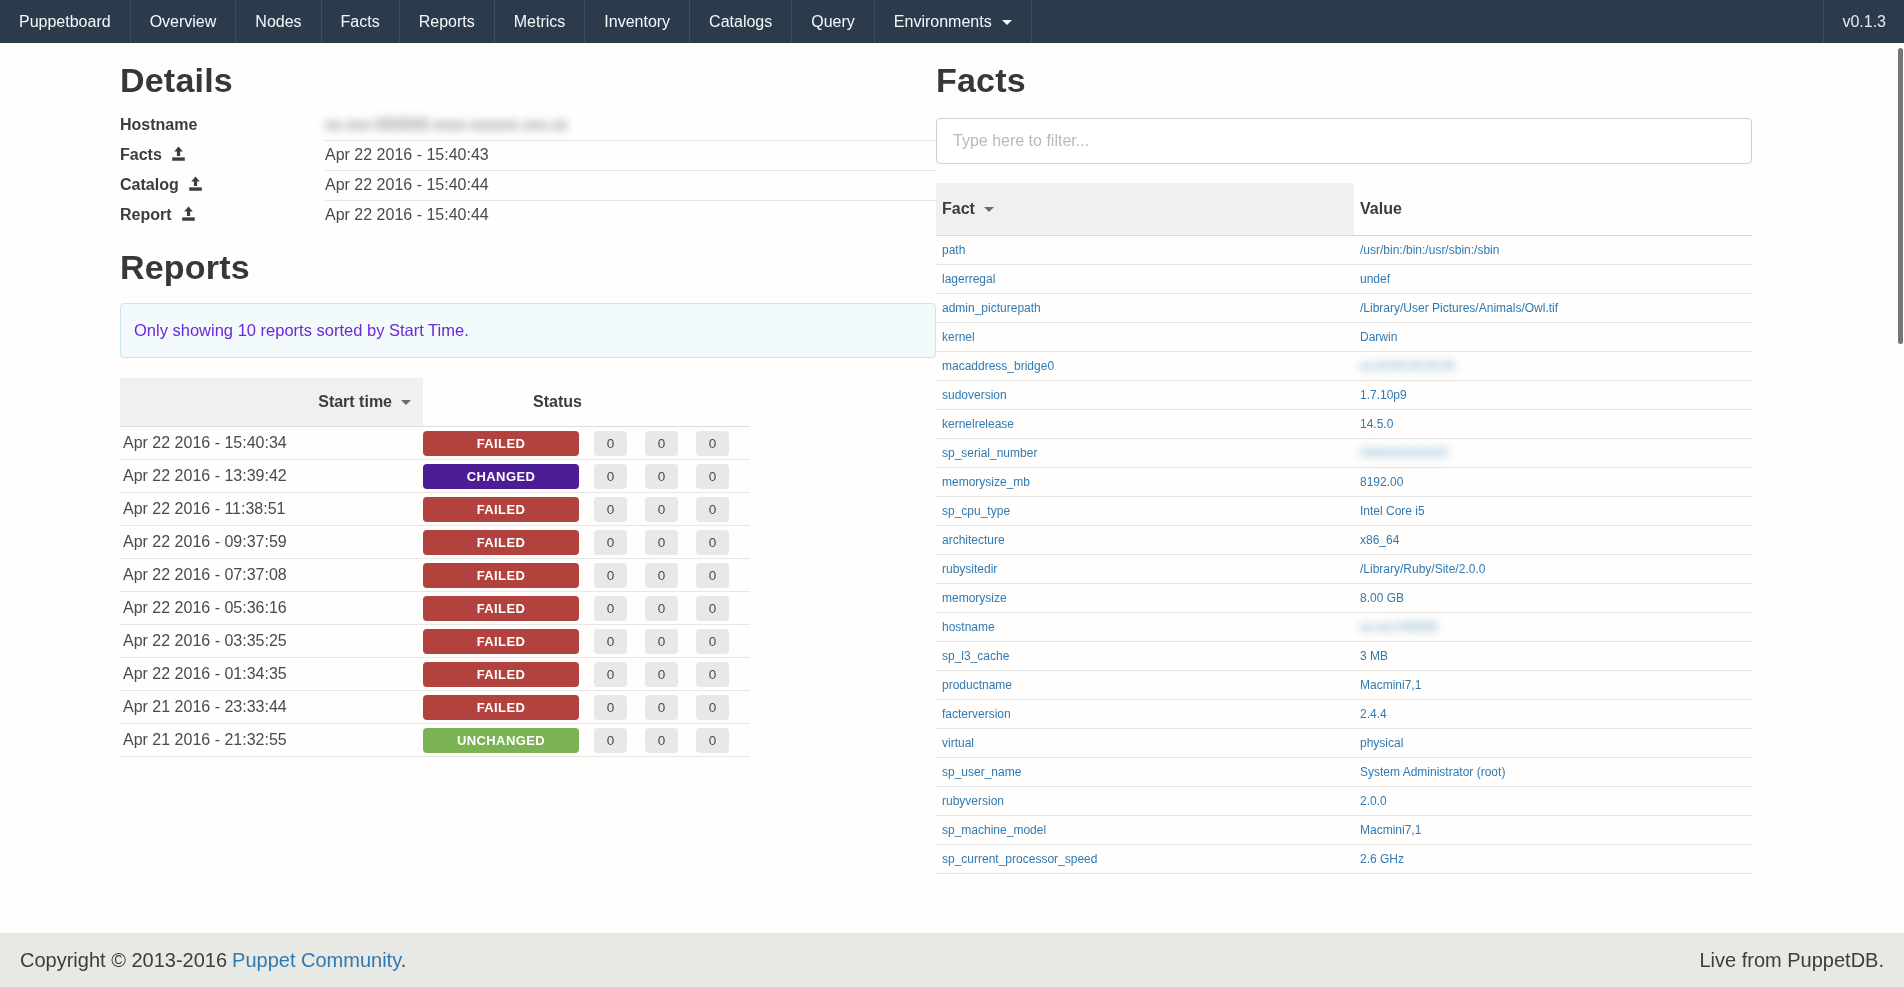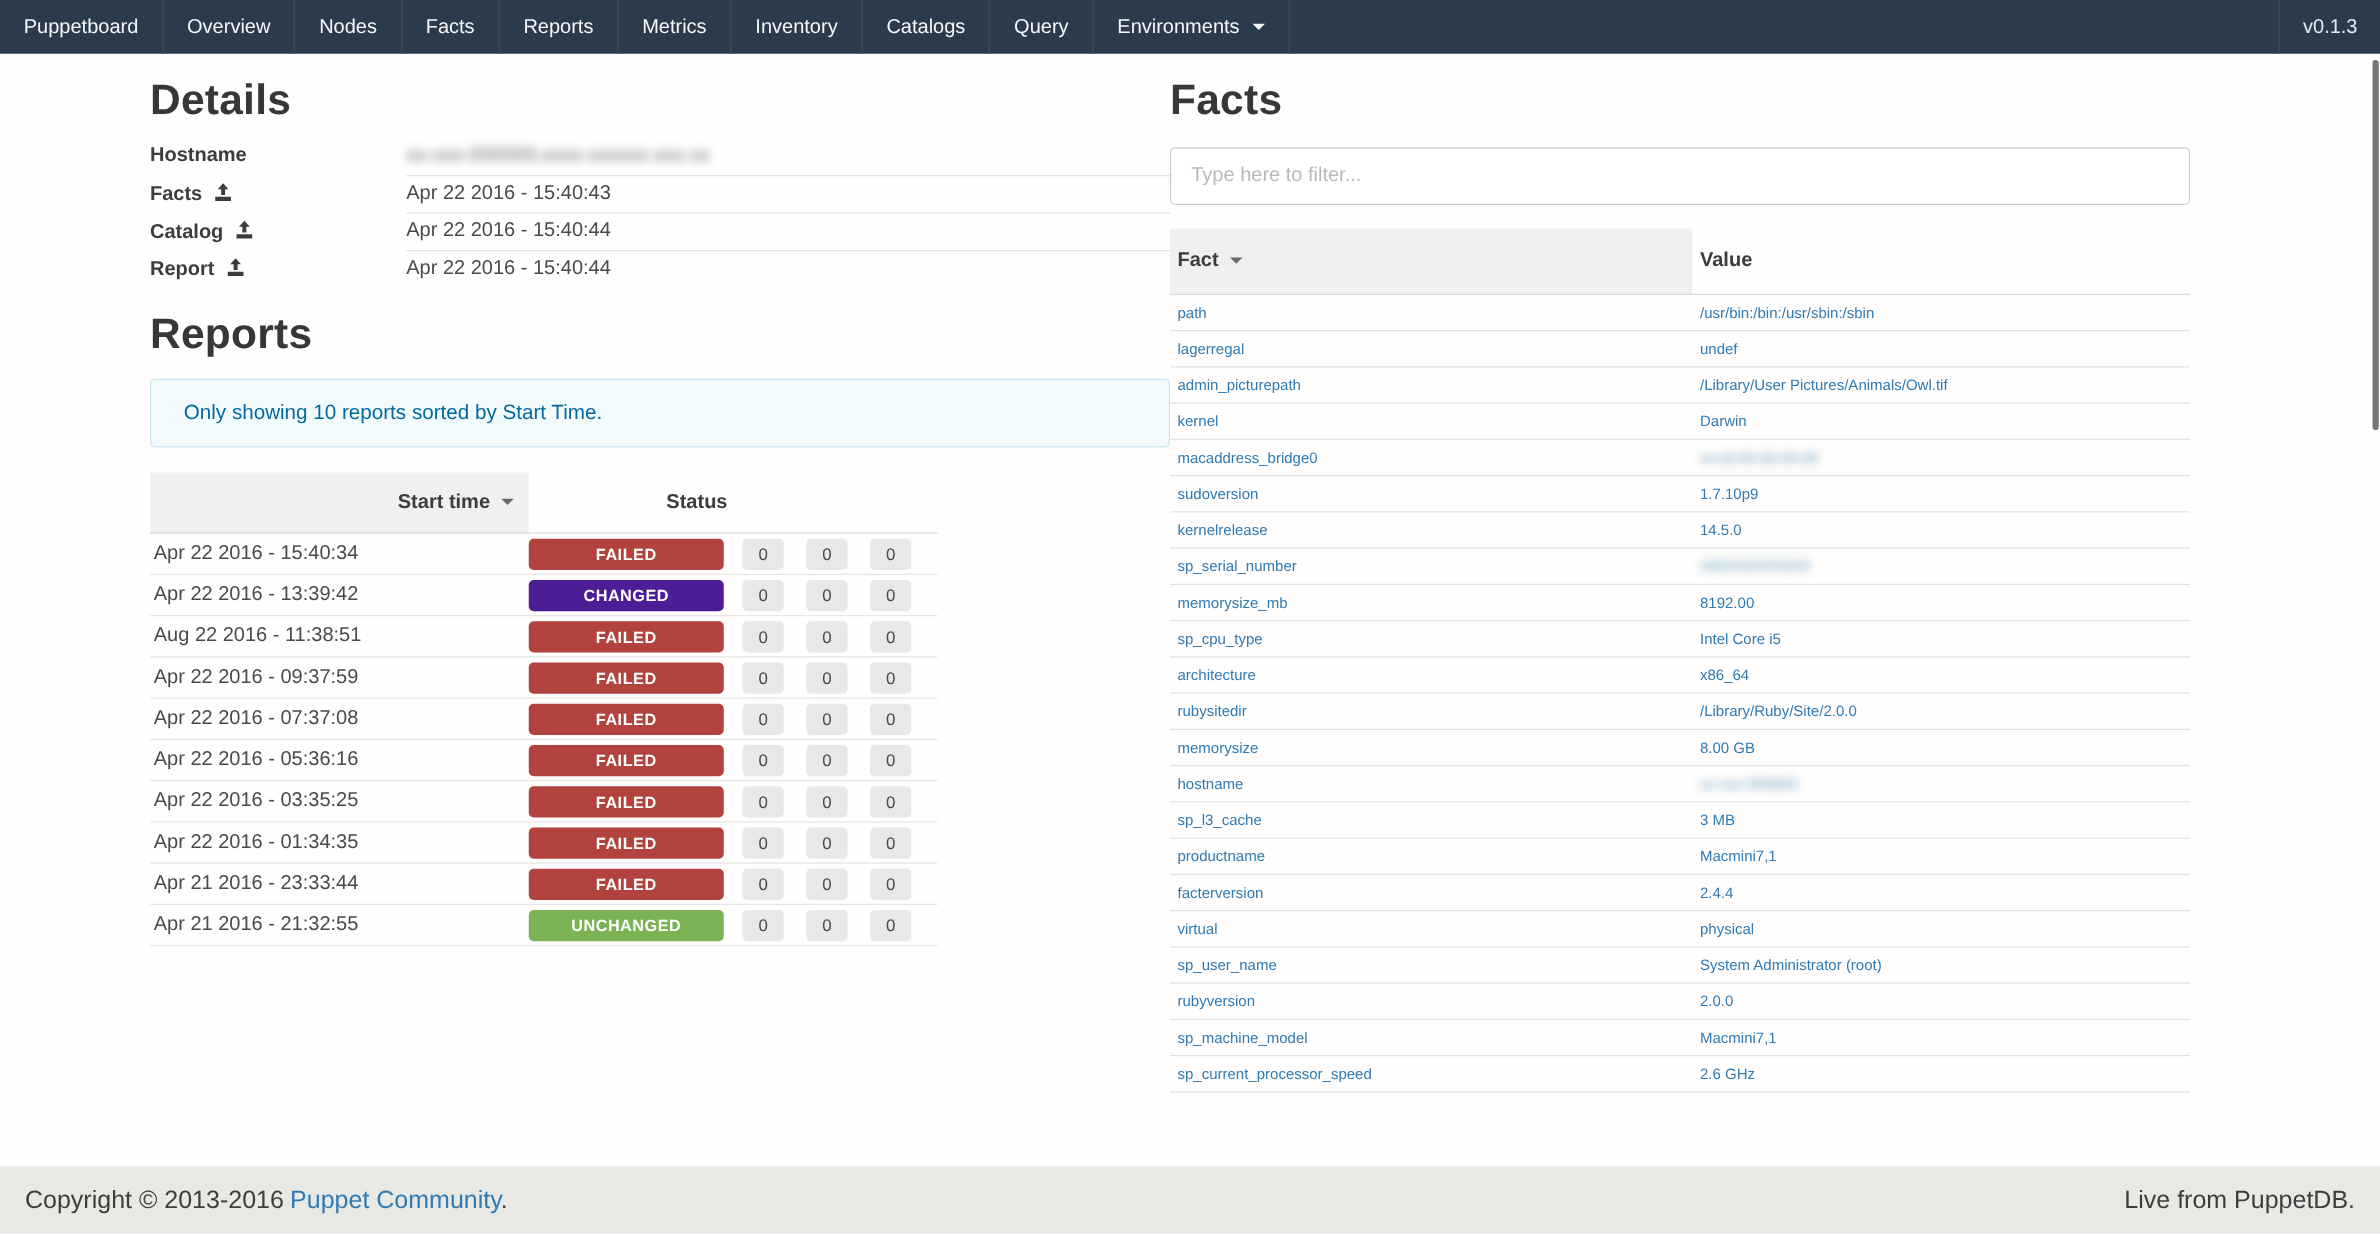--- a/index.html
+++ b/index.html
@@ -28,21 +28,21 @@
   table { border-collapse:collapse; }
   .details-table { width:100%; }
   .details-table th { width:205px; text-align:left; font-weight:bold; color:#3c3c3c; font-size:16px; padding:4px 0; vertical-align:middle; white-space:nowrap; }
   .details-table td { font-size:16px; color:#4a4a4a; padding:4px 0 4px 0; }
   .details-table tr:not(:last-child) td { border-bottom:1px solid #e4e4e2; }
   .details-table tr { height:30px; }
   .upicon { display:inline-block; margin-left:9px; vertical-align:-2px; }
   .upicon svg { display:block; }
 
   
-  .alert-info { margin:16px 0 20px 0; background:#f2fafc; border:1px solid #c7e6f0; border-radius:4px; padding:17px 26px; color:#0369a1; font-size:16.5px; }
+  .alert-info { margin:16px 0 20px 0; background:#f2fafc; border:1px solid #c7e6f0; border-radius:4px; padding:17px 13px; color:#6d28d9; font-size:16.5px; }
 
   
   .reports-table { width:630px; }
   .reports-table th { text-align:right; font-size:16px; font-weight:bold; color:#3c3c3c; padding:15px 12px; border-bottom:1px solid #dcdcda; }
   .reports-table th.th-start { background:#f0f0ee; }
   .sort-caret { display:inline-block; width:0; height:0; border-left:5px solid transparent; border-right:5px solid transparent; border-top:5px solid #4a4a4a; margin-left:9px; vertical-align:middle; opacity:.8; }
   .reports-table td { padding:0 0; border-bottom:1px solid #e6e6e4; font-size:16px; color:#4a4a4a; vertical-align:middle; height:33px; }
   .rt-time { padding-left:3px !important; white-space:nowrap; }
   .status-badge { display:inline-block; width:156px; height:25px; line-height:25px; border-radius:4px; color:#fff; font-size:13px; font-weight:bold; text-align:center; letter-spacing:0.4px; }
   .pill { display:inline-block; width:33px; height:25px; line-height:25px; border-radius:4px; background:#e8e8e6; color:#4a4a4a; font-size:13.5px; text-align:center; }
@@ -177,21 +177,21 @@
     <td><span class="pill">0</span></td>
   </tr>
             <tr>
     <td class="rt-time">Apr 22 2016 - 13:39:42</td>
     <td><span class="status-badge" style="background: #4c1d95;">CHANGED</span></td>
     <td><span class="pill">0</span></td>
     <td><span class="pill">0</span></td>
     <td><span class="pill">0</span></td>
   </tr>
             <tr>
-    <td class="rt-time">Aug 22 2016 - 11:38:51</td>
+    <td class="rt-time">Apr 22 2016 - 11:38:51</td>
     <td><span class="status-badge" style="background: rgb(178, 66, 62);">FAILED</span></td>
     <td><span class="pill">0</span></td>
     <td><span class="pill">0</span></td>
     <td><span class="pill">0</span></td>
   </tr>
             <tr>
     <td class="rt-time">Apr 22 2016 - 09:37:59</td>
     <td><span class="status-badge" style="background: rgb(178, 66, 62);">FAILED</span></td>
     <td><span class="pill">0</span></td>
     <td><span class="pill">0</span></td>

